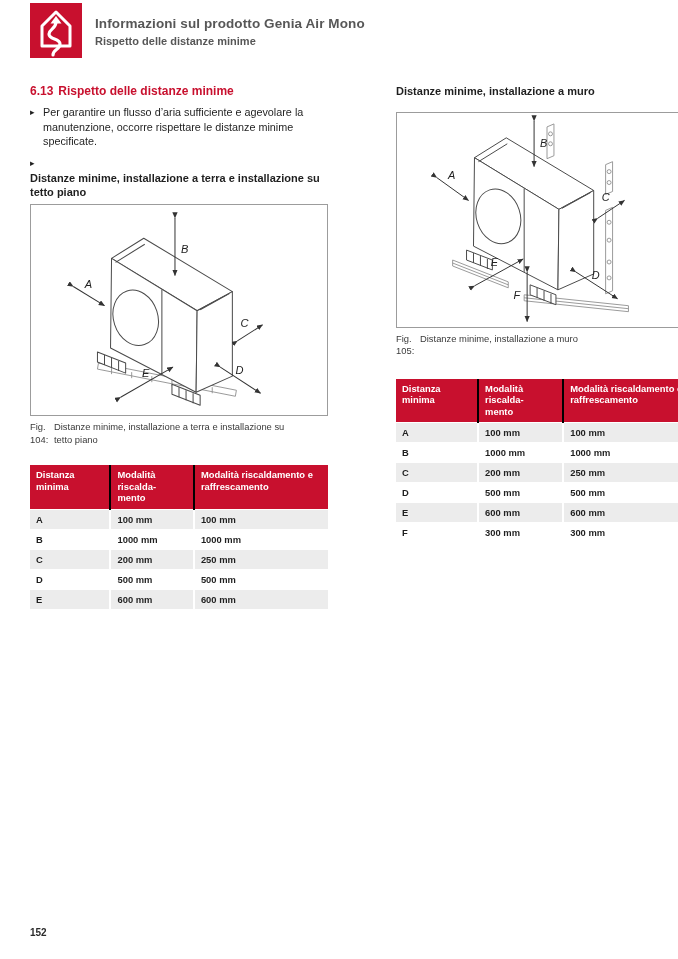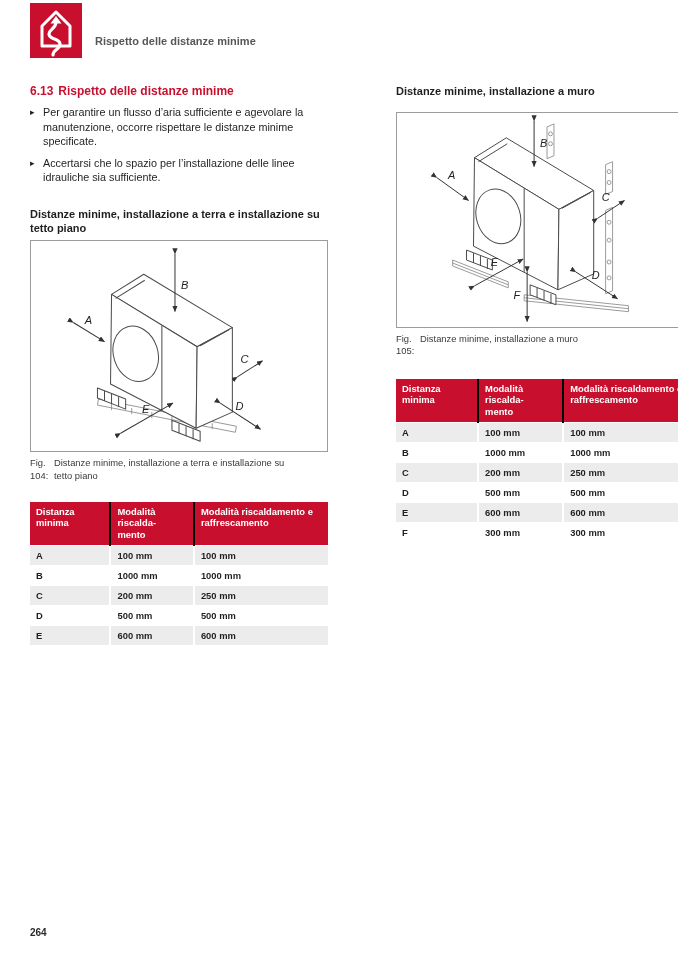--- a/index.html
+++ b/index.html
@@ -58,28 +58,29 @@
 
 <div class="page">
 
   <div class="logo">
     <svg viewBox="0 0 52 55">
       <path d="M12,23 L26,9 L40,23 L40,43 L12,43 Z" fill="none" stroke="#fff" stroke-width="3" stroke-linejoin="round"></path>
       <path d="M26,13 L20.5,20.5 L31.5,20.5 Z" fill="#fff"></path>
       <path d="M26,19 C26,26 19,26 19,31 C19,37 30,35 30,41 C30,47 23,46 23,52" fill="none" stroke="#fff" stroke-width="3.2" stroke-linecap="round"></path>
     </svg>
   </div>
+  <div class="h-title">Informazioni sul prodotto Genia Air Mono</div>
   <div class="h-sub">Rispetto delle distanze minime</div>
 
   <div class="col-left">
     <h2 class="sec-title"><span class="num">6.13</span><span>Rispetto delle distanze minime</span></h2>
 
     <ul class="bullets">
       <li><span class="tri">▸</span><span>Per garantire un flusso d’aria sufficiente e agevolare la manutenzione, occorre rispettare le distanze minime specificate.</span></li>
-      <li><span class="tri">▸</span><span>Accertarsi che lo spazio per l’installazione delle linee idrauliche sia sufficiente.</span></li>
+      <li><span class="tri">▸</span></li>
     </ul>
 
     <h3 class="colhead">Distanze minime, installazione a terra e installazione su
 tetto piano</h3>
 
     <div class="figbox">
       <svg viewBox="0 0 294 209">
         <defs>
           <marker id="ahL" viewBox="0 0 8 8" markerWidth="7" markerHeight="7" refX="6.5" refY="3" orient="auto">
             <path d="M0,0 L7,3 L0,6 Z" fill="#333"></path>
@@ -305,14 +306,14 @@
           </tr>
         <tr>
             <td>F</td>
             <td>300 mm</td>
             <td>300 mm</td>
           </tr>
       </tbody>
     </table>
   </div>
 
-  <div class="pagenum">264</div>
+  <div class="pagenum">152</div>
 </div>
 
 </body></html>

